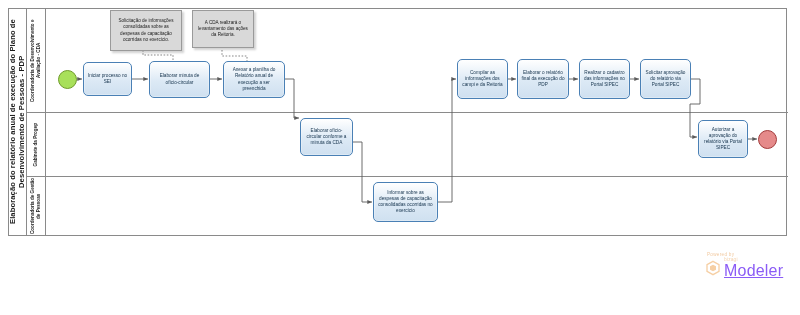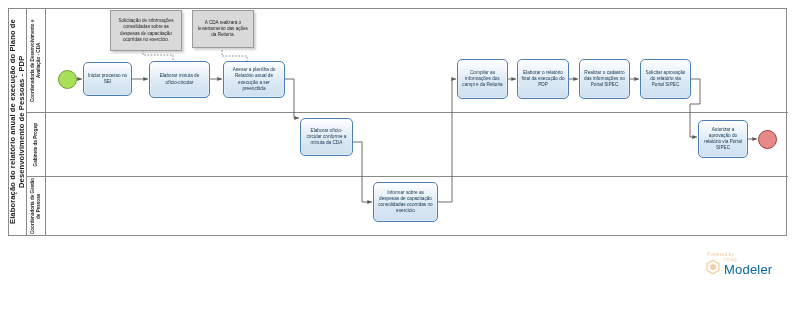--- a/index.html
+++ b/index.html
@@ -155,21 +155,21 @@
     top: 252px;
     width: 86px;
     display: flex;
     flex-direction: column;
     align-items: flex-start;
   }
   .wm-top { font-size: 4.6px; color: #f1c9a0; letter-spacing: .3px; margin-left: 2px; }
   .wm-row { display: flex; align-items: center; gap: 3px; margin-top: 1px; }
   .wm-brand { display: flex; flex-direction: column; line-height: 1; }
   .wm-bizagi { font-size: 4.8px; color: #f5d3ae; letter-spacing: .2px; }
-  .wm-modeler { font-size: 13px; color: #0369a1; letter-spacing: .2px; }
+  .wm-modeler { font-size: 16px; color: #8b5cf6; letter-spacing: .2px; text-decoration: underline; }
 </style>
 </head>
 <body>
 
 <div id="canvas">
 
   <div class="pool">
 
     <div class="pool-title">
       <span>Elaboração do relatório anual de execução do Plano de Desenvolvimento de Pessoas - PDP</span>

